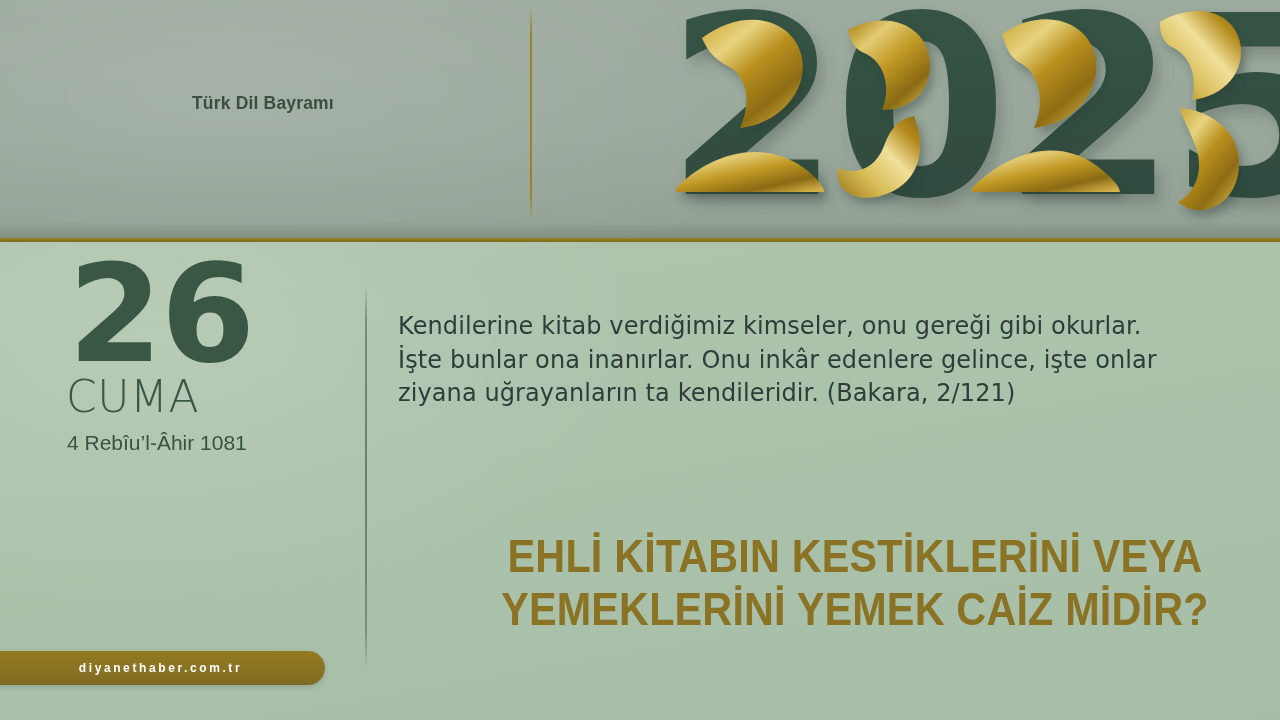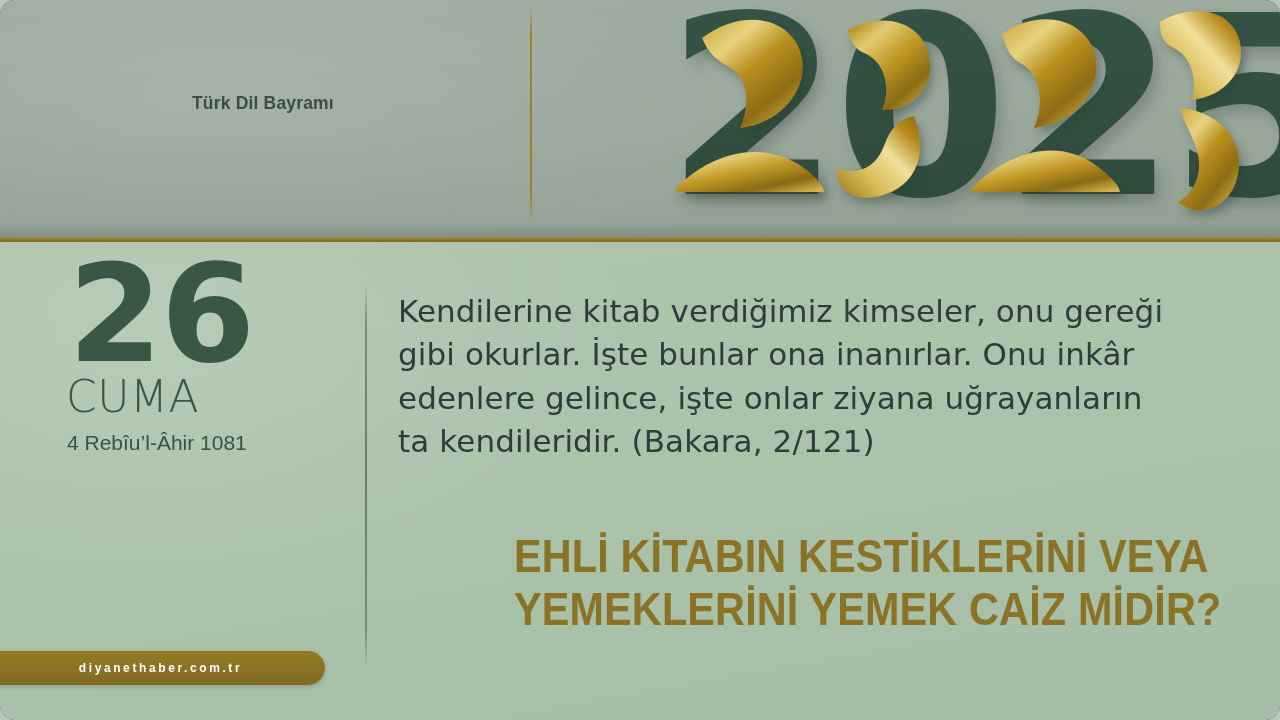--- a/index.html
+++ b/index.html
@@ -10,21 +10,20 @@
   }
   * { box-sizing: border-box; }
 
   #poster {
     position: relative;
     width: 1280px;
     height: 720px;
     overflow: hidden;
     background: #6d28d9;
     font-family: "Liberation Sans", "DejaVu Sans", sans-serif;
-    border-radius: 15px;
     -webkit-font-smoothing: antialiased;
   }
 
   
   .header {
     position: absolute;
     left: 0; top: 0;
     width: 1280px;
     height: 238px;
     background: linear-gradient(180deg, #9eab9f 0%, #9aa89c 55%, #93a195 100%);
@@ -151,36 +150,36 @@
     margin-left: 5px;
     font-size: 21px;
     font-weight: 400;
     color: #3a5242;
     font-family: "Liberation Sans", sans-serif;
   }
 
   
   .quote {
     position: absolute;
-    left: 398px; top: 48px;
+    left: 398px; top: 68px;
     width: 768px;
-    font-size: 31px;
+    font-size: 24px;
     line-height: 1.40;
     font-weight: 400;
     color: #2e3d3a;
     letter-spacing: 0.1px;
     font-family: "DejaVu Sans", "Liberation Sans", sans-serif;
   }
 
   
   .headline {
     position: absolute;
-    left: 416px; top: 288px;
+    left: 398px; top: 288px;
     width: 816px;
-    text-align: left;
+    text-align: center;
     font-family: "Liberation Sans Narrow", "Liberation Sans", sans-serif;
     font-weight: 700;
     font-size: 47px;
     line-height: 1.12;
     letter-spacing: 0.2px;
     color: #8a7324;
   }
   .headline span {
     display: block;
     transform: scaleX(0.88);

